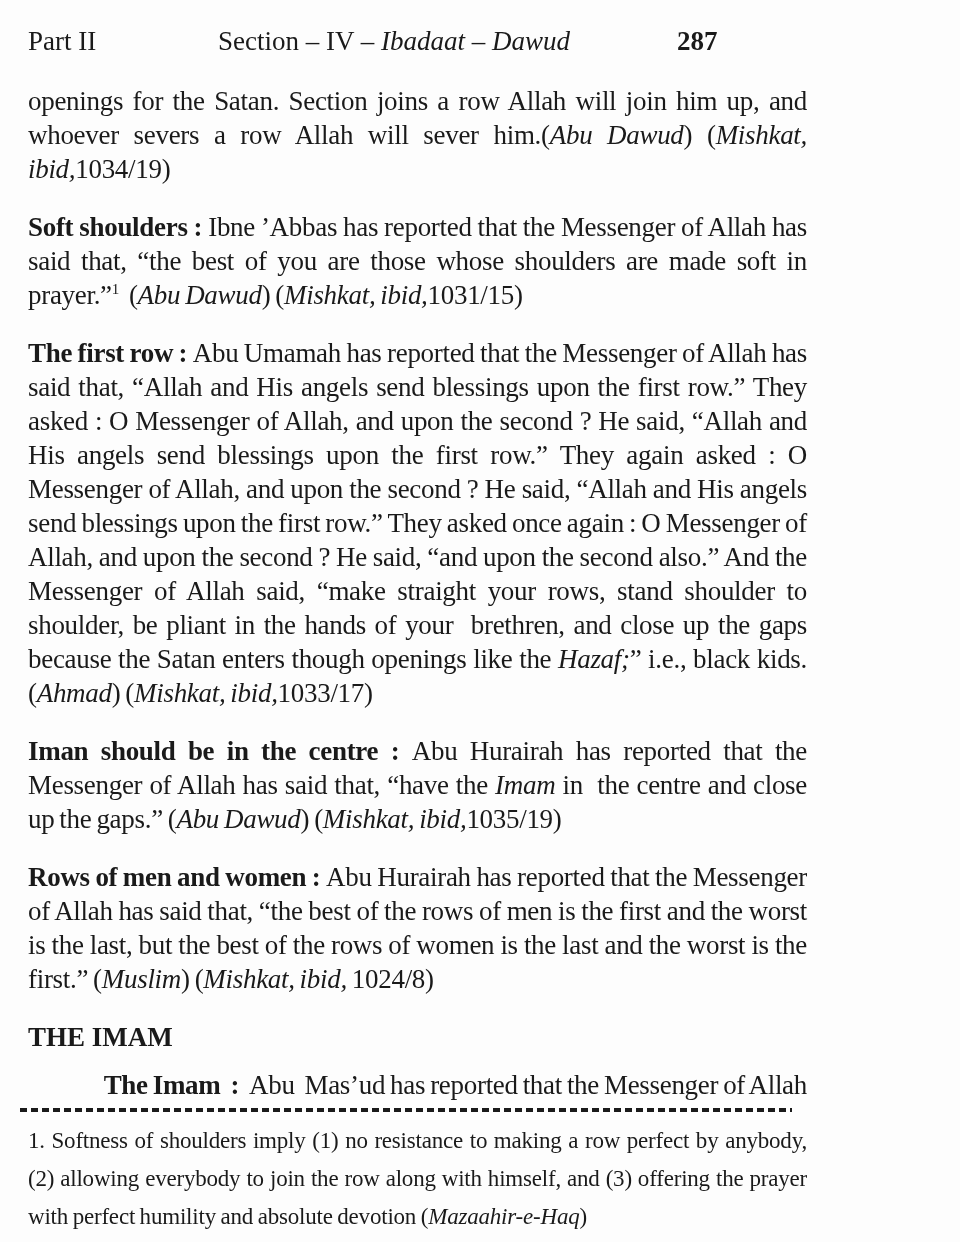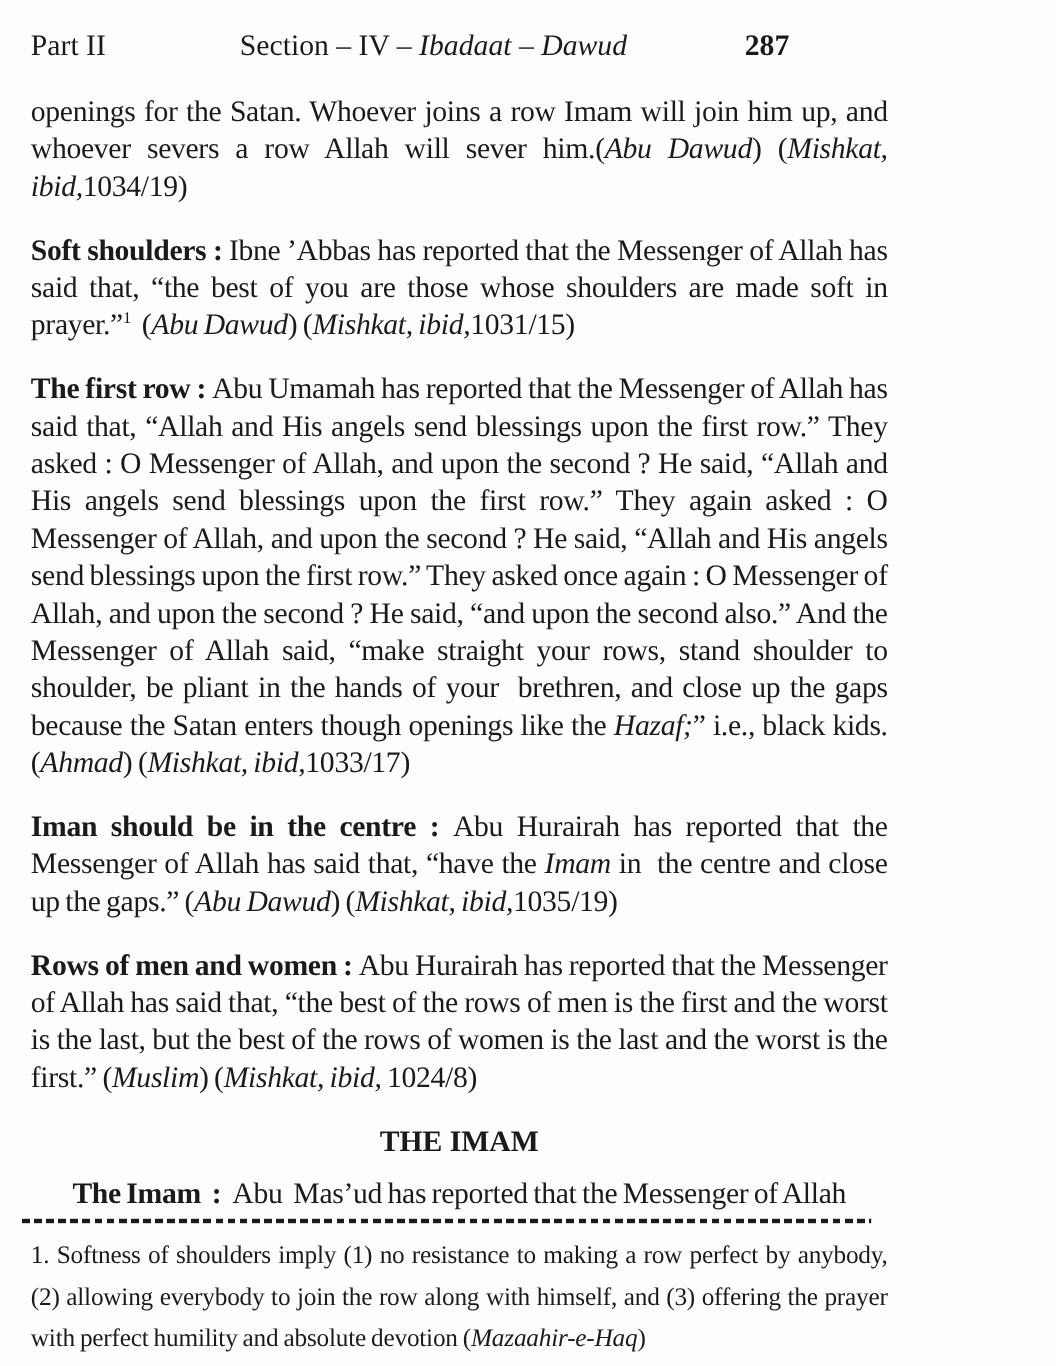--- a/index.html
+++ b/index.html
@@ -31,27 +31,27 @@
   .hdr-page-num { position:absolute; left:649px; top:0;font-weight:bold; }
 
   p.para {
     font-size:27px;
     line-height:34px;
     text-align:justify;
     margin:0 0 24px 0;
     letter-spacing:-0.3px;
     word-spacing:-1.5px;
   }
-  p.para-the-imam { margin-bottom:6px; text-align:center; }
+  p.para-the-imam { margin-bottom:6px; text-align:right; }
 
   .section-heading {
     font-size:27px;
     line-height:34px;
     font-weight:bold;
-    text-align:center;
+    text-align:left;
     margin:0 0 14px 0;
   }
 
   .footnote-rule {
     height:4px;
     width:772px;
     margin:0 0 10px -8px;
     background:repeating-linear-gradient(90deg, var(--ink) 0 7px, transparent 7px 11px);
   }
   p.footnote {
@@ -73,21 +73,21 @@
 
 <div class="page">
 
   <header class="page-header">
     <span class="hdr-part">Part II</span>
     <span class="hdr-section"><span class="sec-regular">Section – IV – </span><span class="sec-italic">Ibadaat – Dawud</span></span>
     <span class="hdr-page-num">287</span>
   </header>
 
   <main class="page-body">
-    <p class="para"><span class="run-regular">openings for the Satan. Whoever joins a row Imam will join him up, and whoever severs a row Allah will sever him.(</span><span class="run-italic">Abu Dawud</span><span class="run-regular">) (</span><span class="run-italic">Mishkat, ibid,</span><span class="run-regular">1034/19)</span></p>
+    <p class="para"><span class="run-regular">openings for the Satan. Section joins a row Allah will join him up, and whoever severs a row Allah will sever him.(</span><span class="run-italic">Abu Dawud</span><span class="run-regular">) (</span><span class="run-italic">Mishkat, ibid,</span><span class="run-regular">1034/19)</span></p>
     <p class="para"><span class="run-bold">Soft shoulders : </span><span class="run-regular">Ibne ’Abbas has reported that the Messenger of Allah has said that, “the best of you are those whose shoulders are made soft in prayer.”</span><sup class="run-sup">1</sup><span class="run-regular">&nbsp; (</span><span class="run-italic">Abu Dawud</span><span class="run-regular">) (</span><span class="run-italic">Mishkat, ibid,</span><span class="run-regular">1031/15)</span></p>
     <p class="para"><span class="run-bold">The first row : </span><span class="run-regular">Abu Umamah has reported that the Messenger of Allah has said that, “Allah and His angels send blessings upon the first row.” They asked : O Messenger of Allah, and upon the second ? He said, “Allah and His angels send blessings upon the first row.” They again asked : O Messenger of Allah, and upon the second ? He said, “Allah and His angels send blessings upon the first row.” They asked once again : O Messenger of Allah, and upon the second ? He said, “and upon the second also.” And the Messenger of Allah said, “make straight your rows, stand shoulder to shoulder, be pliant in the hands of your&nbsp; brethren, and close up the gaps because the Satan enters though openings like the </span><span class="run-italic">Hazaf;</span><span class="run-regular">” i.e., black kids. (</span><span class="run-italic">Ahmad</span><span class="run-regular">) (</span><span class="run-italic">Mishkat, ibid,</span><span class="run-regular">1033/17)</span></p>
     <p class="para"><span class="run-bold">Iman should be in the centre : </span><span class="run-regular">Abu Hurairah has reported that the Messenger of Allah has said that, “have the </span><span class="run-italic">Imam</span><span class="run-regular"> in&nbsp; the centre and close up the gaps.” (</span><span class="run-italic">Abu Dawud</span><span class="run-regular">) (</span><span class="run-italic">Mishkat, ibid,</span><span class="run-regular">1035/19)</span></p>
     <p class="para"><span class="run-bold">Rows of men and women : </span><span class="run-regular">Abu Hurairah has reported that the Messenger of Allah has said that, “the best of the rows of men is the first and the worst is the last, but the best of the rows of women is the last and the worst is the first.” (</span><span class="run-italic">Muslim</span><span class="run-regular">) (</span><span class="run-italic">Mishkat, ibid,</span><span class="run-regular"> 1024/8)</span></p>
 
     <h2 class="section-heading">THE IMAM</h2>
 
     <p class="para para-the-imam"><span class="run-bold">The Imam&nbsp; : </span><span class="run-regular">&nbsp;Abu&nbsp; Mas’ud has reported that the Messenger of Allah</span></p>
 
     <div class="footnote-rule"></div>

